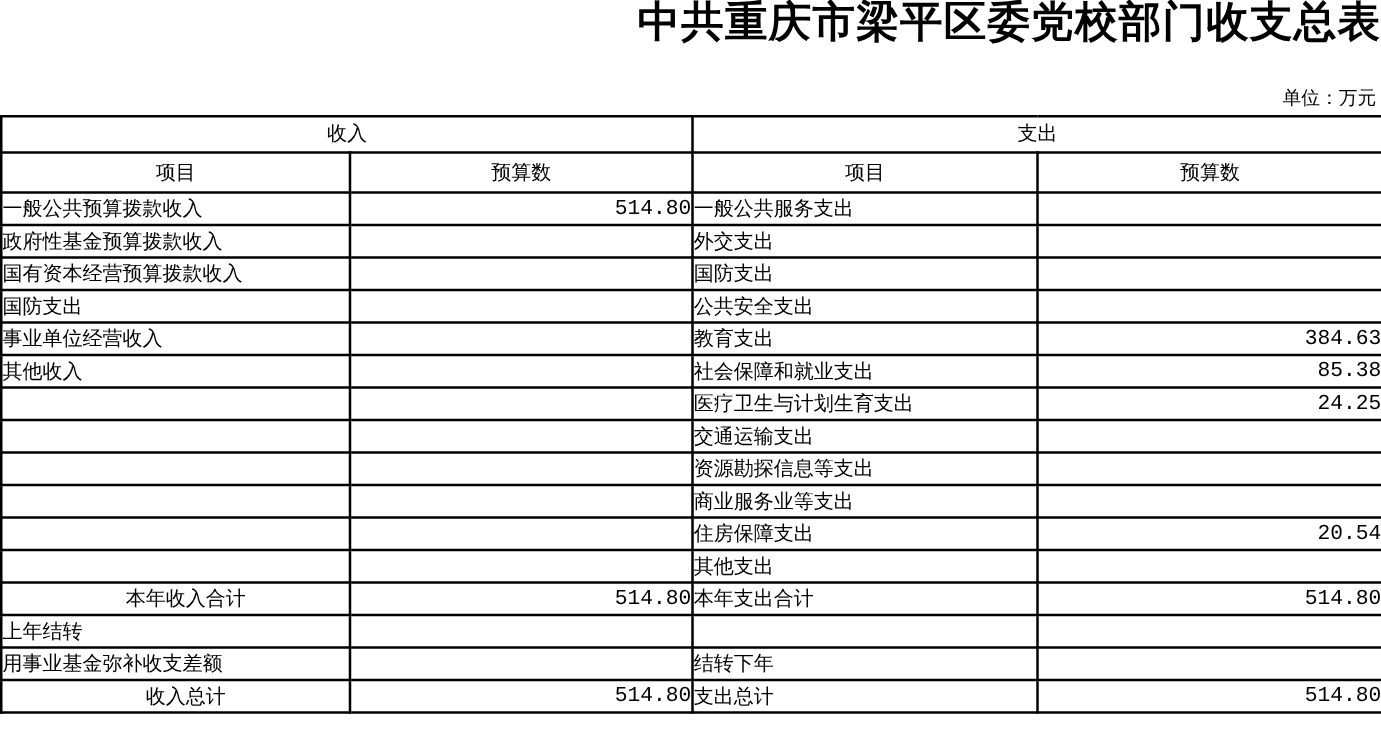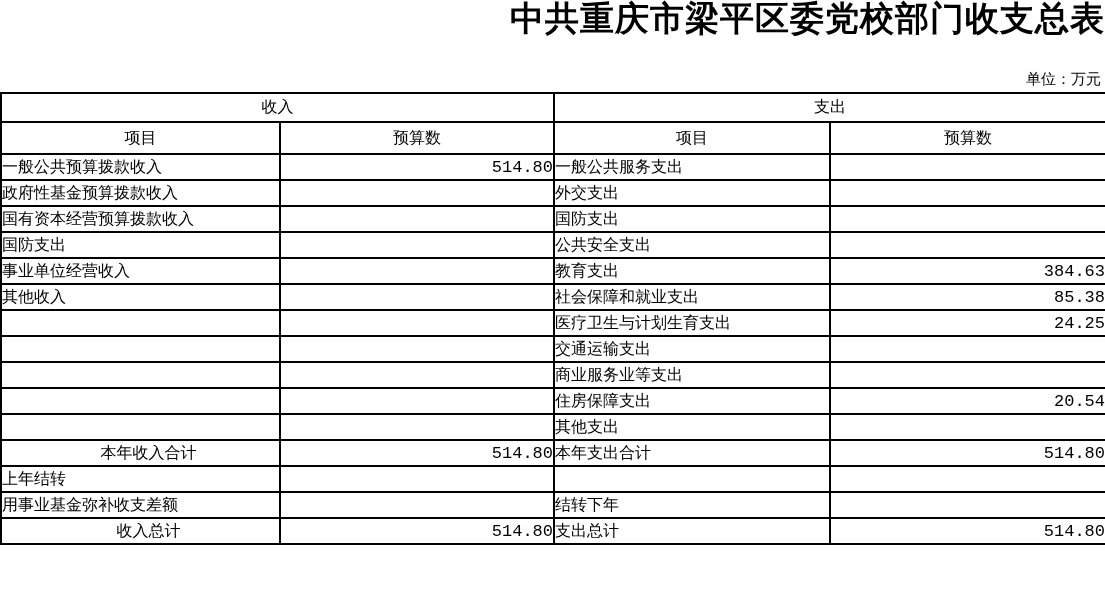--- a/index.html
+++ b/index.html
@@ -139,20 +139,26 @@
     </tr>
     <tr class="data">
       <td class="item"></td>
       <td class="num"></td>
       <td class="item">交通运输支出</td>
       <td class="num"></td>
     </tr>
     <tr class="data">
       <td class="item"></td>
       <td class="num"></td>
+      <td class="item">资源勘探信息等支出</td>
+      <td class="num"></td>
+    </tr>
+    <tr class="data">
+      <td class="item"></td>
+      <td class="num"></td>
       <td class="item">商业服务业等支出</td>
       <td class="num"></td>
     </tr>
     <tr class="data">
       <td class="item"></td>
       <td class="num"></td>
       <td class="item">住房保障支出</td>
       <td class="num">20.54</td>
     </tr>
     <tr class="data">

